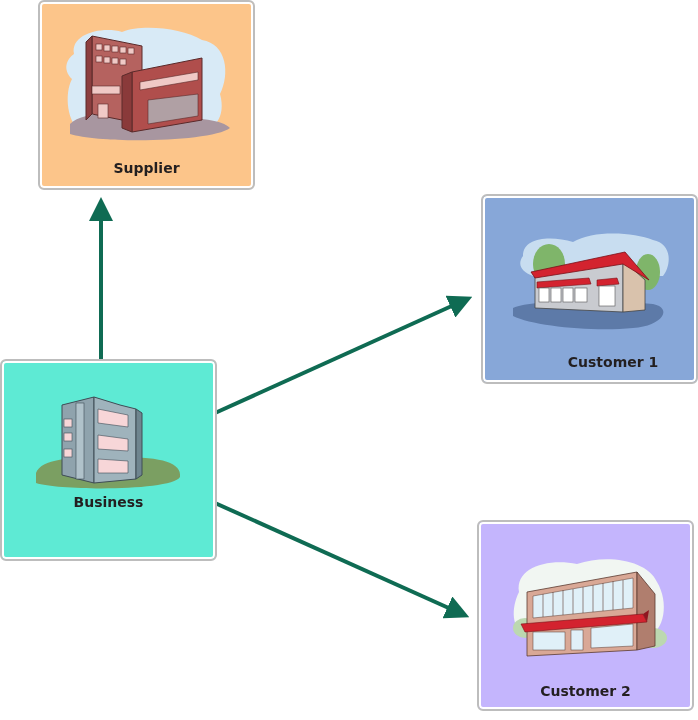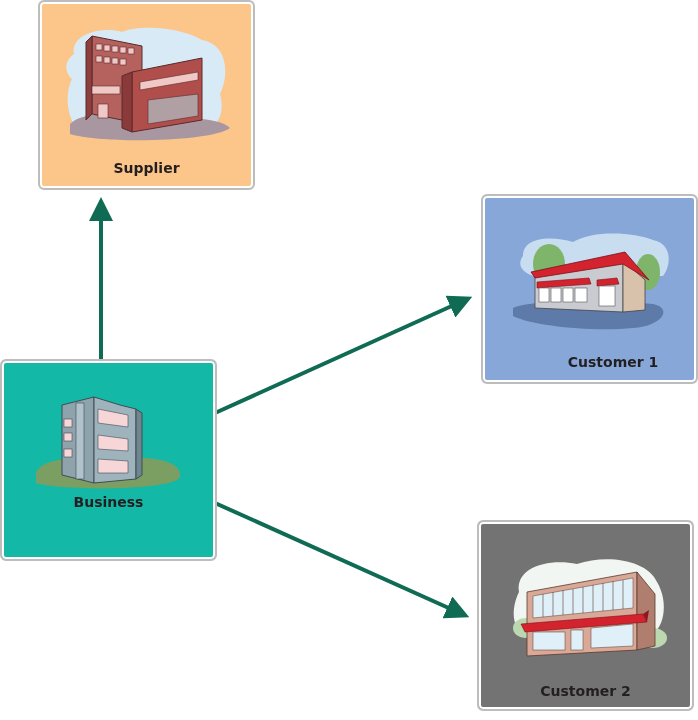--- a/index.html
+++ b/index.html
@@ -63,21 +63,21 @@
     <polygon points="70,48 140,34 140,96 70,108" fill="#b04e4c" stroke="#5a2a2a" stroke-width="1"></polygon>
     <polygon points="60,52 70,48 70,108 60,104" fill="#8a3a3a" stroke="#5a2a2a" stroke-width="1"></polygon>
     <rect x="30" y="62" width="28" height="8" fill="#f0c9c6" stroke="#5a2a2a" stroke-width="0.6"></rect>
     <polygon points="78,58 136,48 136,56 78,66" fill="#f0c9c6" stroke="#5a2a2a" stroke-width="0.6"></polygon>
     <polygon points="86,76 136,70 136,92 86,100" fill="#b0a0a4" stroke="#5a2a2a" stroke-width="0.6"></polygon>
     <rect x="36" y="80" width="10" height="14" fill="#f0c9c6" stroke="#5a2a2a" stroke-width="0.6"></rect>
   </svg>
   <div class="label">Supplier</div>
 </div>
 
-<div class="node" id="business" style="background: #14b8a6;">
+<div class="node" id="business" style="background: #5eead4;">
   <svg class="illus" width="150" height="110" viewBox="0 0 150 110">
     <path d="M4,90 C10,72 60,74 90,74 C130,74 150,80 148,94 C140,108 30,108 4,100 Z" fill="#7b9f62"></path>
     <polygon points="30,22 62,14 62,100 30,92" fill="#8fa3ad" stroke="#3e4c55" stroke-width="1"></polygon>
     <polygon points="62,14 88,22 104,26 104,96 62,100" fill="#9fb3bc" stroke="#3e4c55" stroke-width="1"></polygon>
     <polygon points="104,26 110,30 110,92 104,96" fill="#6f858f" stroke="#3e4c55" stroke-width="1"></polygon>
     <g fill="#f7d6d8" stroke="#3e4c55" stroke-width="0.6">
       <polygon points="66,26 96,32 96,44 66,40"></polygon>
       <polygon points="66,52 96,56 96,68 66,66"></polygon>
       <polygon points="66,76 96,78 96,90 66,90"></polygon>
       <rect x="32" y="36" width="8" height="8"></rect>
@@ -106,21 +106,21 @@
       <rect x="26" y="62" width="10" height="14"></rect>
         <rect x="38" y="62" width="10" height="14"></rect>
         <rect x="50" y="62" width="10" height="14"></rect>
         <rect x="62" y="62" width="12" height="14"></rect>
       <rect x="86" y="60" width="16" height="20"></rect>
     </g>
   </svg>
   <div class="label">Customer 1</div>
 </div>
 
-<div class="node" id="customer2" style="background: #737373;">
+<div class="node" id="customer2" style="background: #c4b5fd;">
   <svg class="illus" width="165" height="110" viewBox="0 0 165 110">
     <path d="M12,40 C8,16 40,6 70,12 C100,2 140,8 150,30 C162,50 158,80 140,84 L20,84 C4,78 4,56 12,40 Z" fill="#f1f6f2"></path>
     <ellipse cx="18" cy="76" rx="12" ry="10" fill="#bcd8b0"></ellipse>
     <ellipse cx="146" cy="86" rx="14" ry="10" fill="#bcd8b0"></ellipse>
     <polygon points="20,40 130,20 130,98 20,104" fill="#d9a896" stroke="#5a3a30" stroke-width="0.8"></polygon>
     <polygon points="130,20 148,42 148,94 130,98" fill="#b07e6e" stroke="#5a3a30" stroke-width="0.8"></polygon>
     <g fill="#e0f0f8" stroke="#5a3a30" stroke-width="0.5">
       <polygon points="26,44 126,26 126,56 26,66"></polygon>
     </g>
     <g stroke="#5a3a30" stroke-width="0.6">

